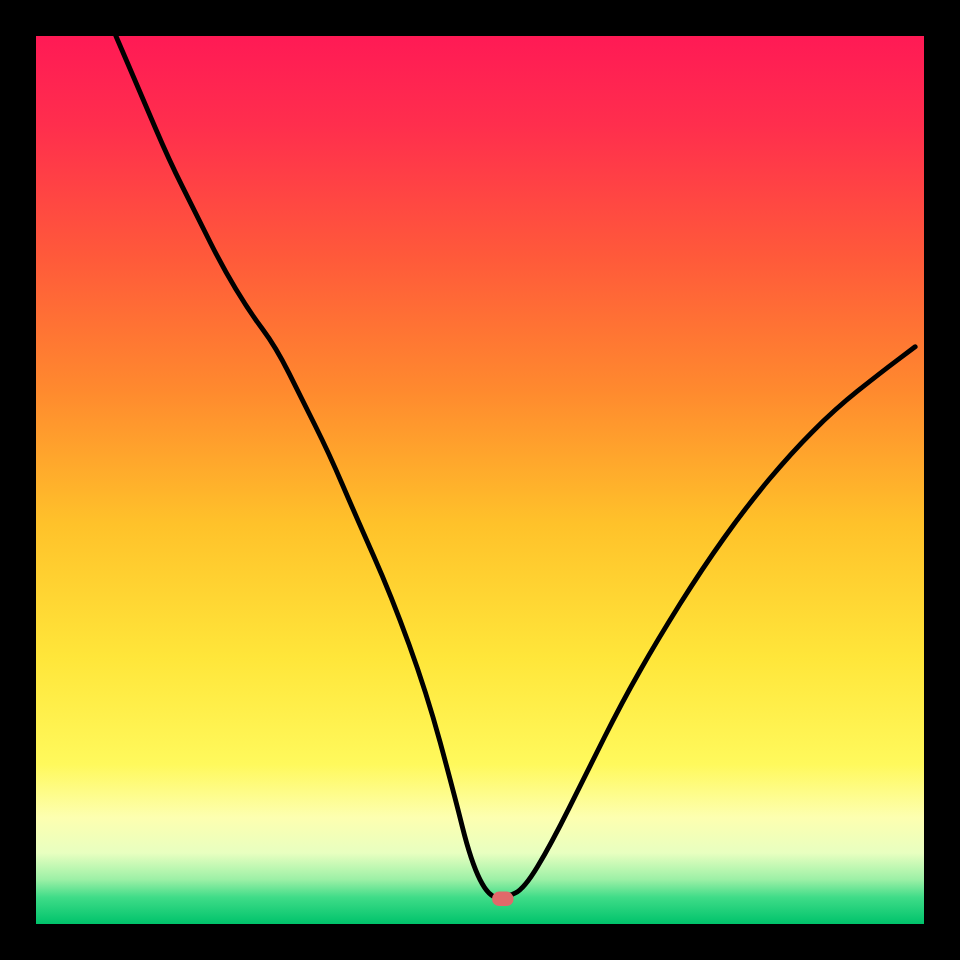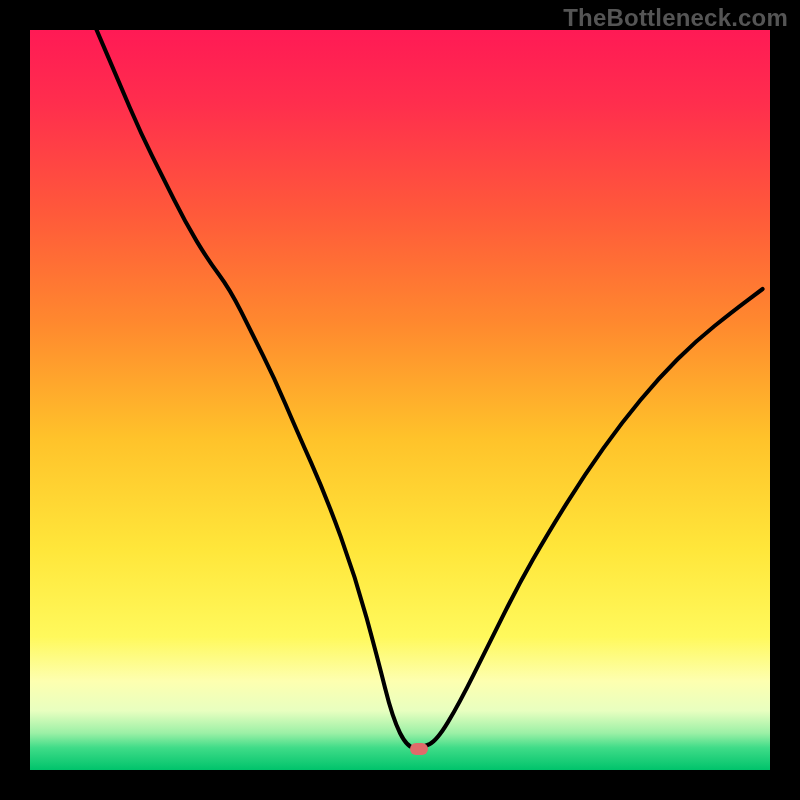--- a/index.html
+++ b/index.html
@@ -53,21 +53,20 @@
     border-radius: 6px;
     transform: translate(-50%, -50%);
     z-index: 5;
   }
 </style>
 </head>
 <body>
 
 <div class="frame">
 
-  <div class="watermark">TheBottleneck.com</div>
 
   <div class="plot-area">
 
     <svg class="gradient" viewBox="0 0 100 100" preserveAspectRatio="none">
       <defs>
         <linearGradient id="bg-grad" x1="0" y1="0" x2="0" y2="1">
             <stop offset="0%" stop-color="#ff1a55"></stop>
             <stop offset="10%" stop-color="#ff2e4d"></stop>
             <stop offset="25%" stop-color="#ff5a3a"></stop>
             <stop offset="40%" stop-color="#ff8a2e"></stop>

